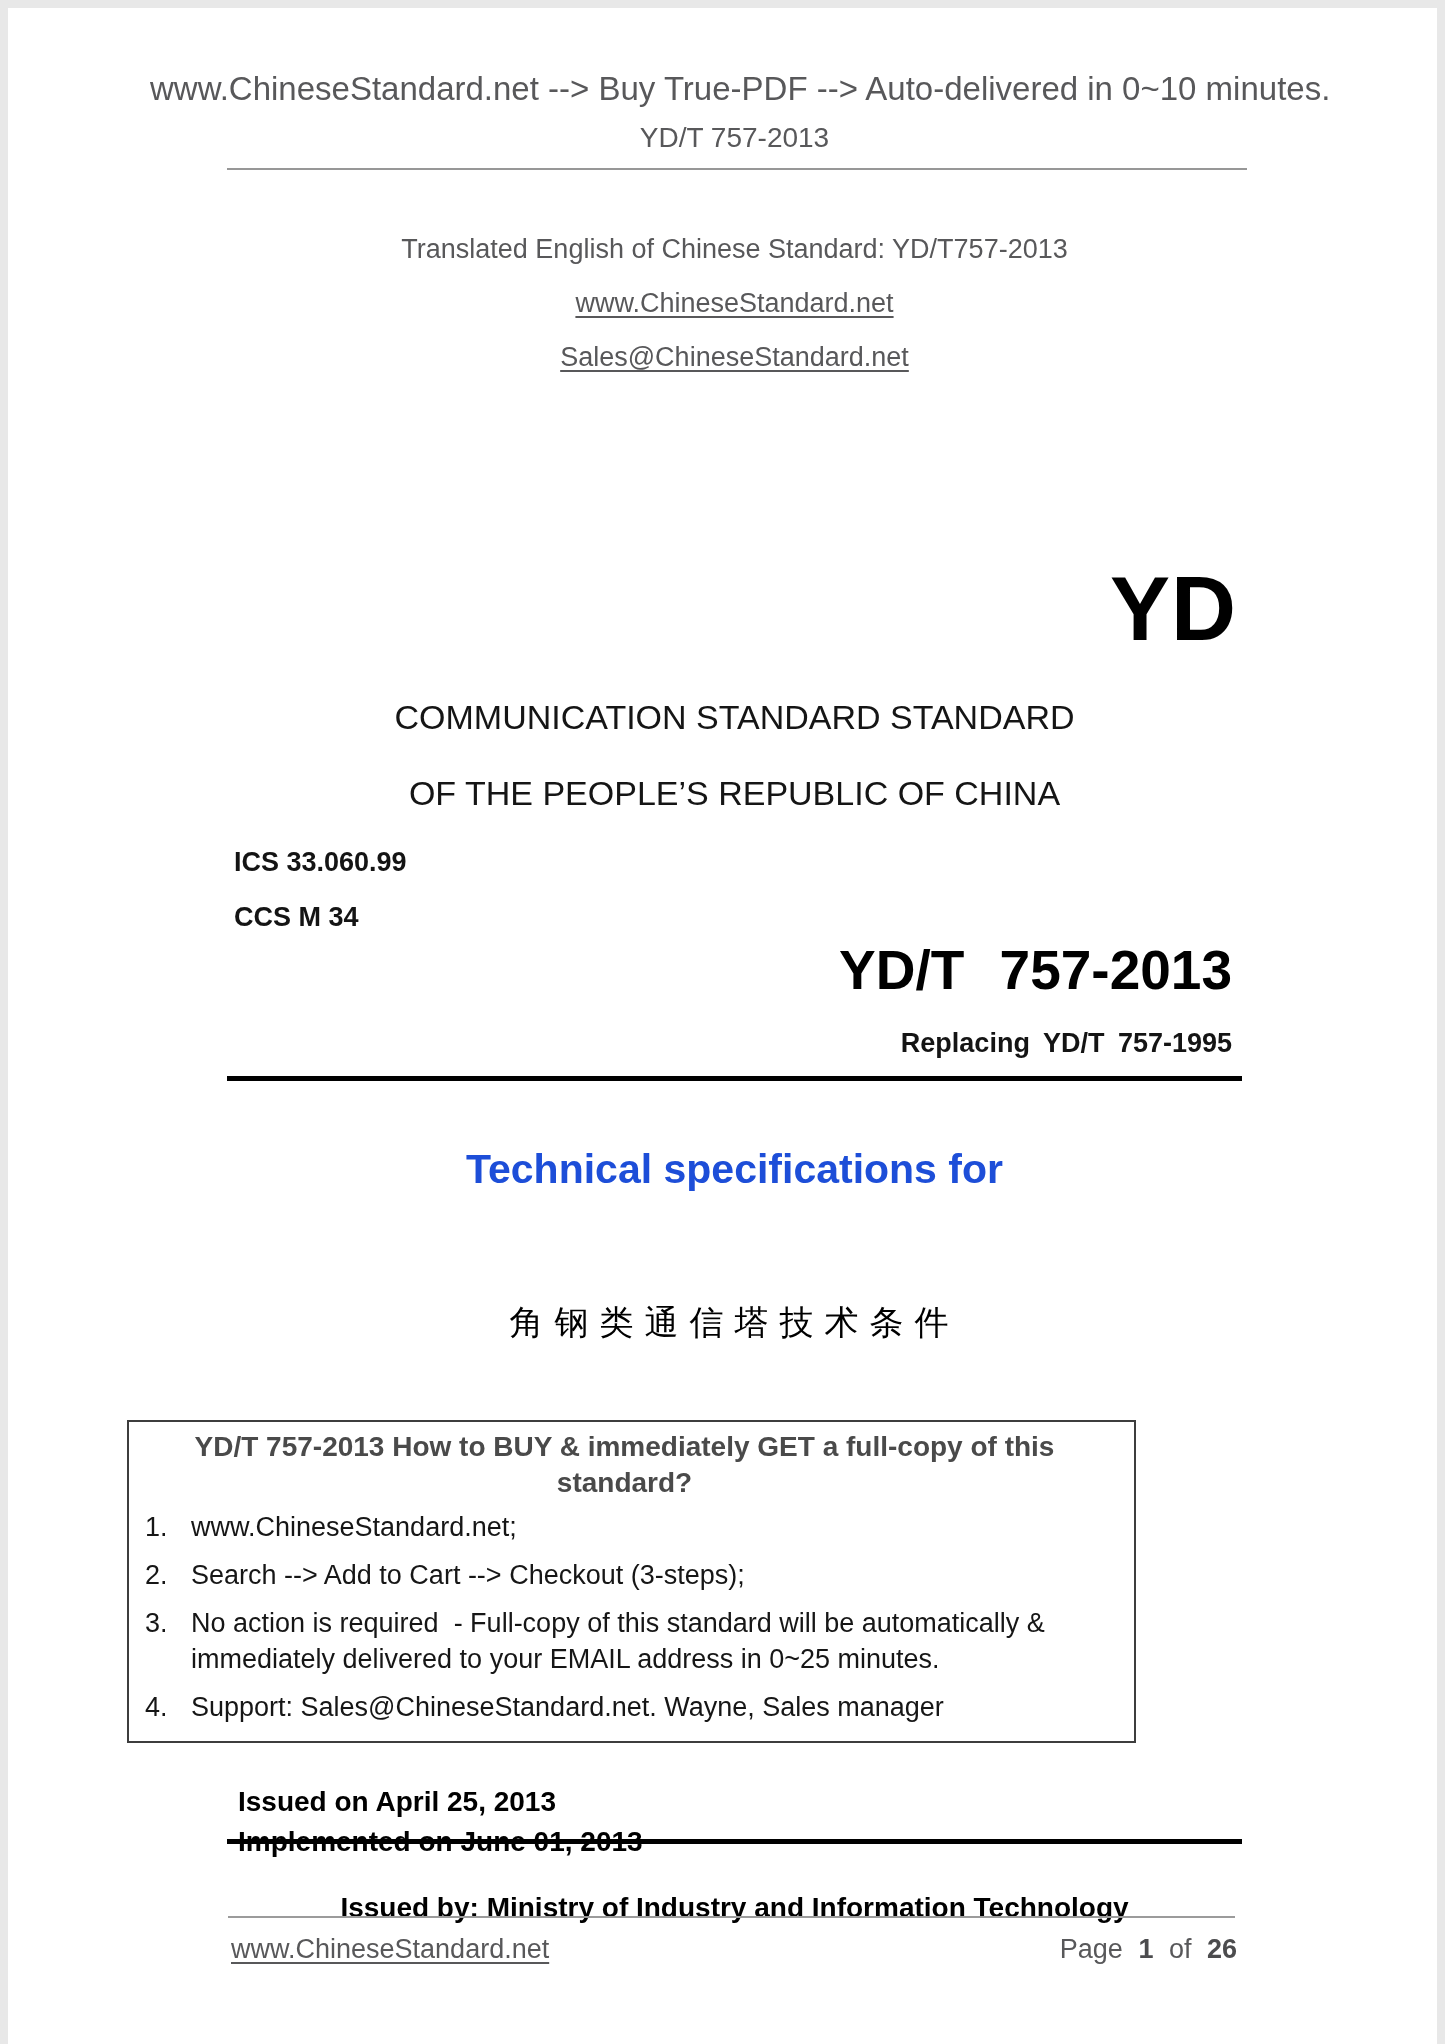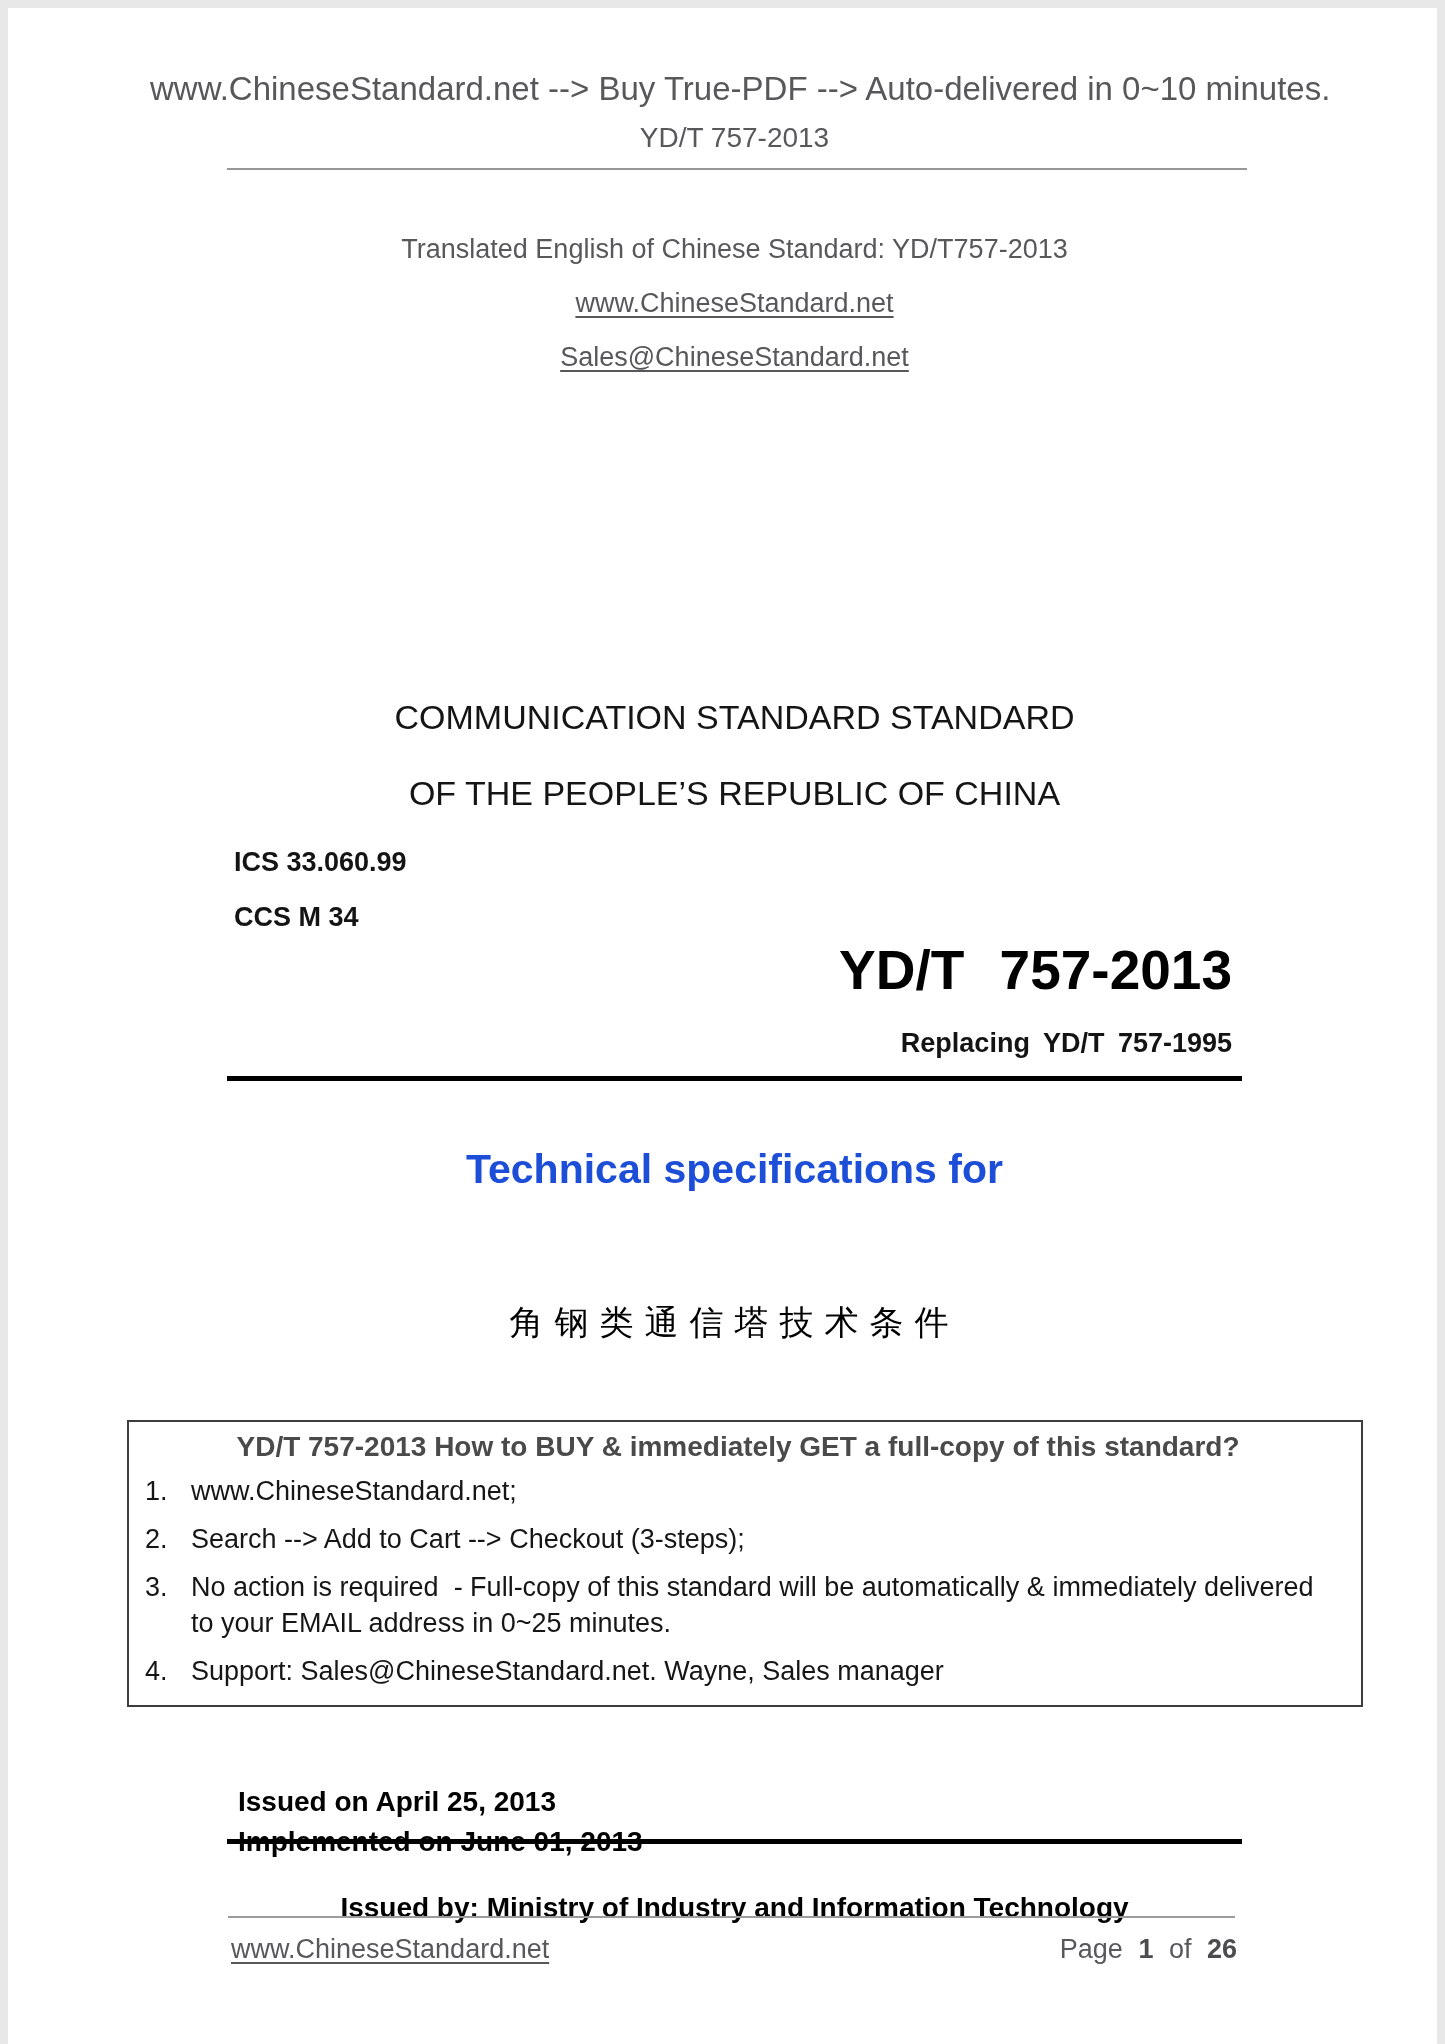--- a/index.html
+++ b/index.html
@@ -44,21 +44,21 @@
   .code-big { right:217px; top:926px; font-size:55px; font-weight:bold; word-spacing:20px; color:#000; }
   .replacing { right:217px; top:1016px; font-size:27px; font-weight:bold; word-spacing:6px; }
   .rule-replacing { left:215px; top:1064px; width:1015px; }
 
   .title-line1 { top:1134px; font-size:41px; font-weight:bold; color:#1d4ed8; }
   .title-line2 { top:1212px; font-size:41px; font-weight:bold; color:#000; }
   .title-cn { top:1288px; font-size:34px; letter-spacing:11px;
               font-family:"Liberation Serif","DejaVu Serif",serif; color:#000; }
 
   .buy-box {
-    left:115px; top:1408px; width:1236px;
+    left:115px; top:1408px; width:1009px;
     border:2px solid #3d3d3d;
     padding:3px 22px 8px 8px;
     font-size:27px; line-height:36px;
   }
   .buy-heading { text-align:center; font-weight:bold; color:#4a4a4a; font-size:28px; }
   .buy-item { display:flex; color:#161616; }
   .buy-num { flex:none; width:38px; }
   .buy-text { flex:1; white-space:pre-wrap; }
 
   .dates-row {
@@ -88,20 +88,21 @@
   <div class="abs rule-thin rule-top"></div>
 
   <div class="abs center translated gray">Translated English of Chinese Standard: YD/T757-2013</div>
   <div class="abs center site-link-row">
     <a class="plain-link">www.ChineseStandard.net</a>
   </div>
   <div class="abs center email-link-row">
     <a class="plain-link">Sales@ChineseStandard.net</a>
   </div>
 
+  <div class="abs yd-logo">YD</div>
   <div class="abs center org-line1">COMMUNICATION STANDARD STANDARD</div>
   <div class="abs center org-line2">OF THE PEOPLE’S REPUBLIC OF CHINA</div>
   <div class="abs ics-line">ICS 33.060.99</div>
   <div class="abs ccs-line">CCS M 34</div>
   <div class="abs code-big">YD/T 757-2013</div>
   <div class="abs replacing">Replacing YD/T 757-1995</div>
   <div class="abs rule-thick rule-replacing"></div>
 
   <div class="abs center title-line1">Technical specifications for</div>
   <div class="abs center title-cn">角钢类通信塔技术条件</div>

